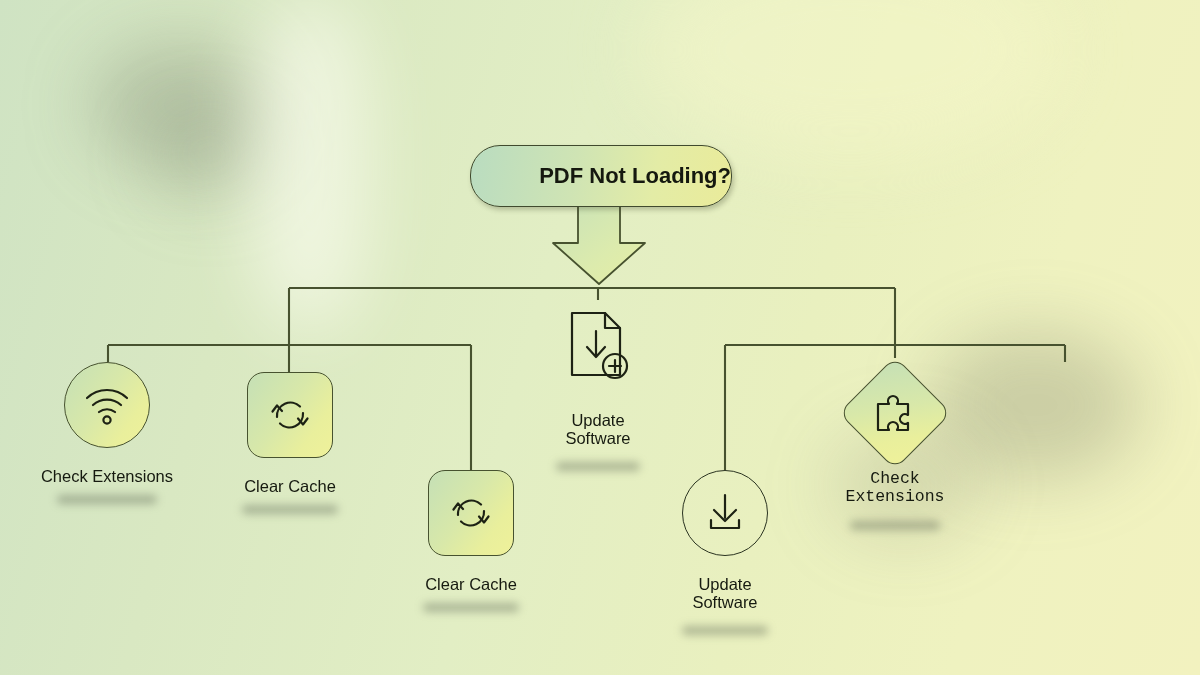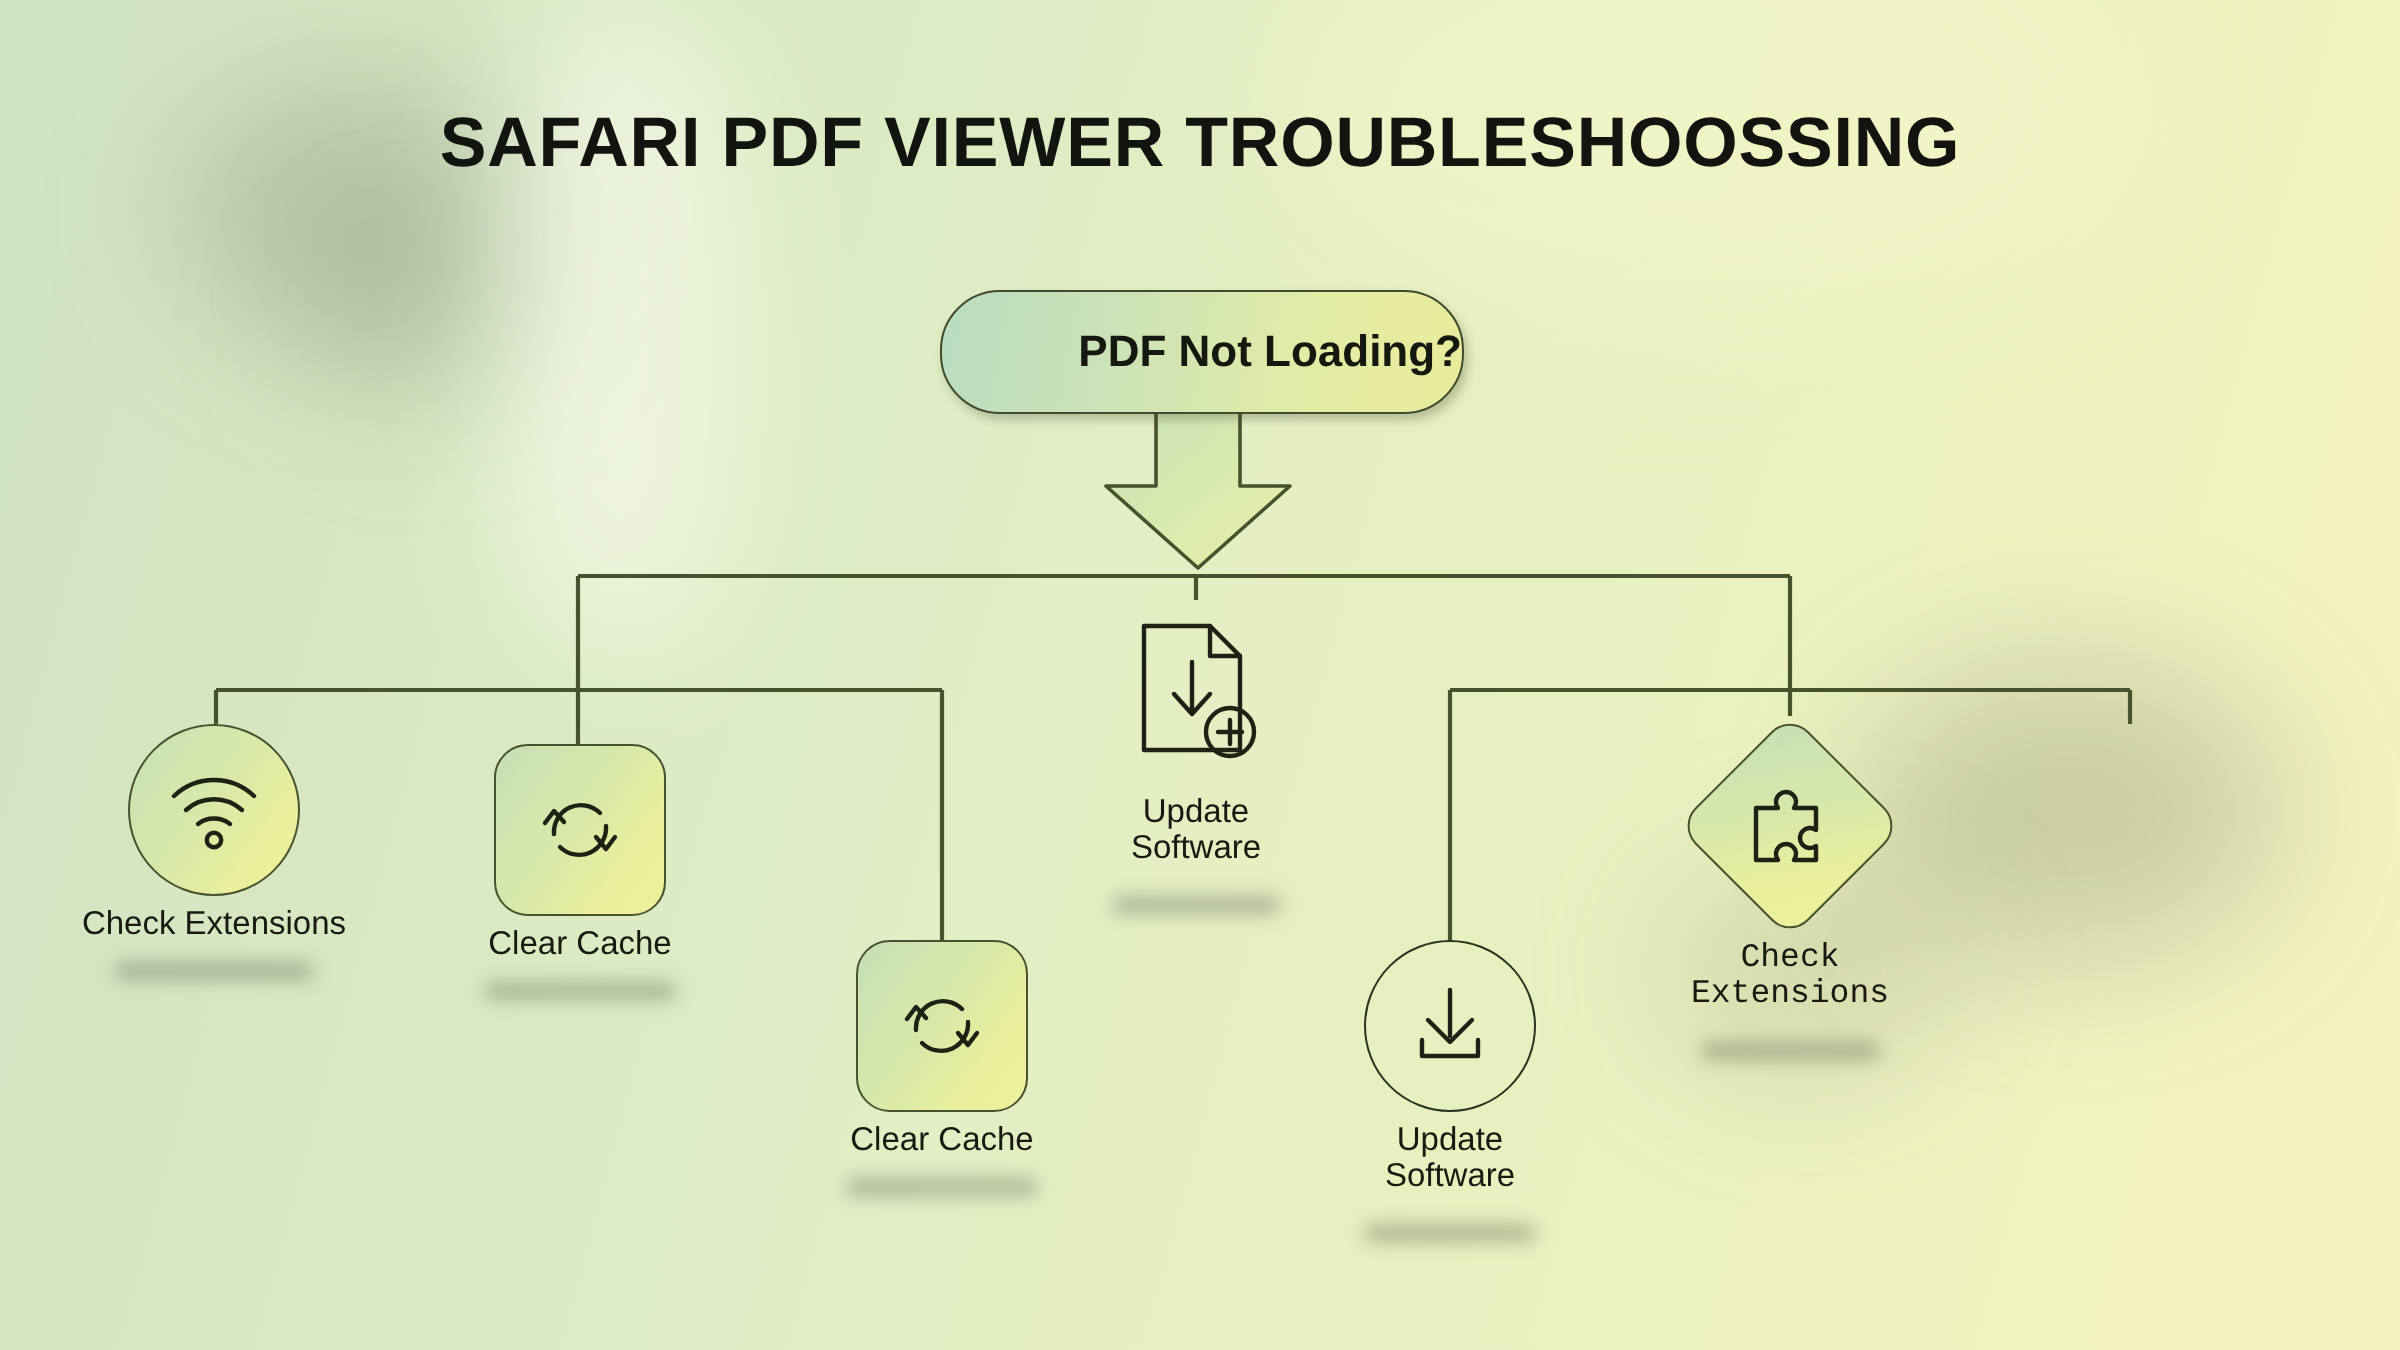--- a/index.html
+++ b/index.html
@@ -51,42 +51,41 @@
     background:linear-gradient(125deg,#c5e0b6 0%,#d8e8a9 45%,#e9ef9c 75%,#eff19a 100%);
   }
   .shape.circle{width:84px;height:84px;border-radius:50%;}
   .shape.rounded{width:84px;height:84px;border-radius:17px;}
   .shape.diamond{width:78px;height:78px;border-radius:13px;transform:rotate(45deg);}
   .shape.diamond > svg{transform:rotate(-45deg);}
   .shape.plain{width:92px;height:92px;border:none;background:none;}
   .glow{position:absolute;border-radius:50%;filter:blur(16px);z-index:-1;}
 
   .label{
-    margin-top:5px;text-align:center;color:#161a10;
+    margin-top:19px;text-align:center;color:#161a10;
     font-size:16.5px;line-height:1.12;white-space:pre-line;font-weight:normal;
   }
   .ph{
     margin-top:10px;height:9px;border-radius:5px;
     background:rgba(95,105,85,.42);filter:blur(4.5px);
   }
   svg{display:block;}
 </style>
 </head>
 <body>
 
 <div id="stage">
 
   <div class="blob b1"></div>
   <div class="blob b2"></div>
   <div class="blob b3"></div>
   <div class="blob b4"></div>
   <div class="blob lightL"></div>
   <div class="blob lightT"></div>
 
-  <div id="title">SAFARI PDF VIEWER TROUBLESHOOSSING</div>
 
   <svg id="wires" viewBox="0 0 1200 675">
     <g fill="none" stroke="#47522f" stroke-width="2.1">
 
       <path d="M289,288 H895"></path>
 
       <path d="M289,288 V345"></path>
       <path d="M108,345 H471"></path>
       <path d="M108,345 V362"></path>
       <path d="M289,345 V372"></path>

